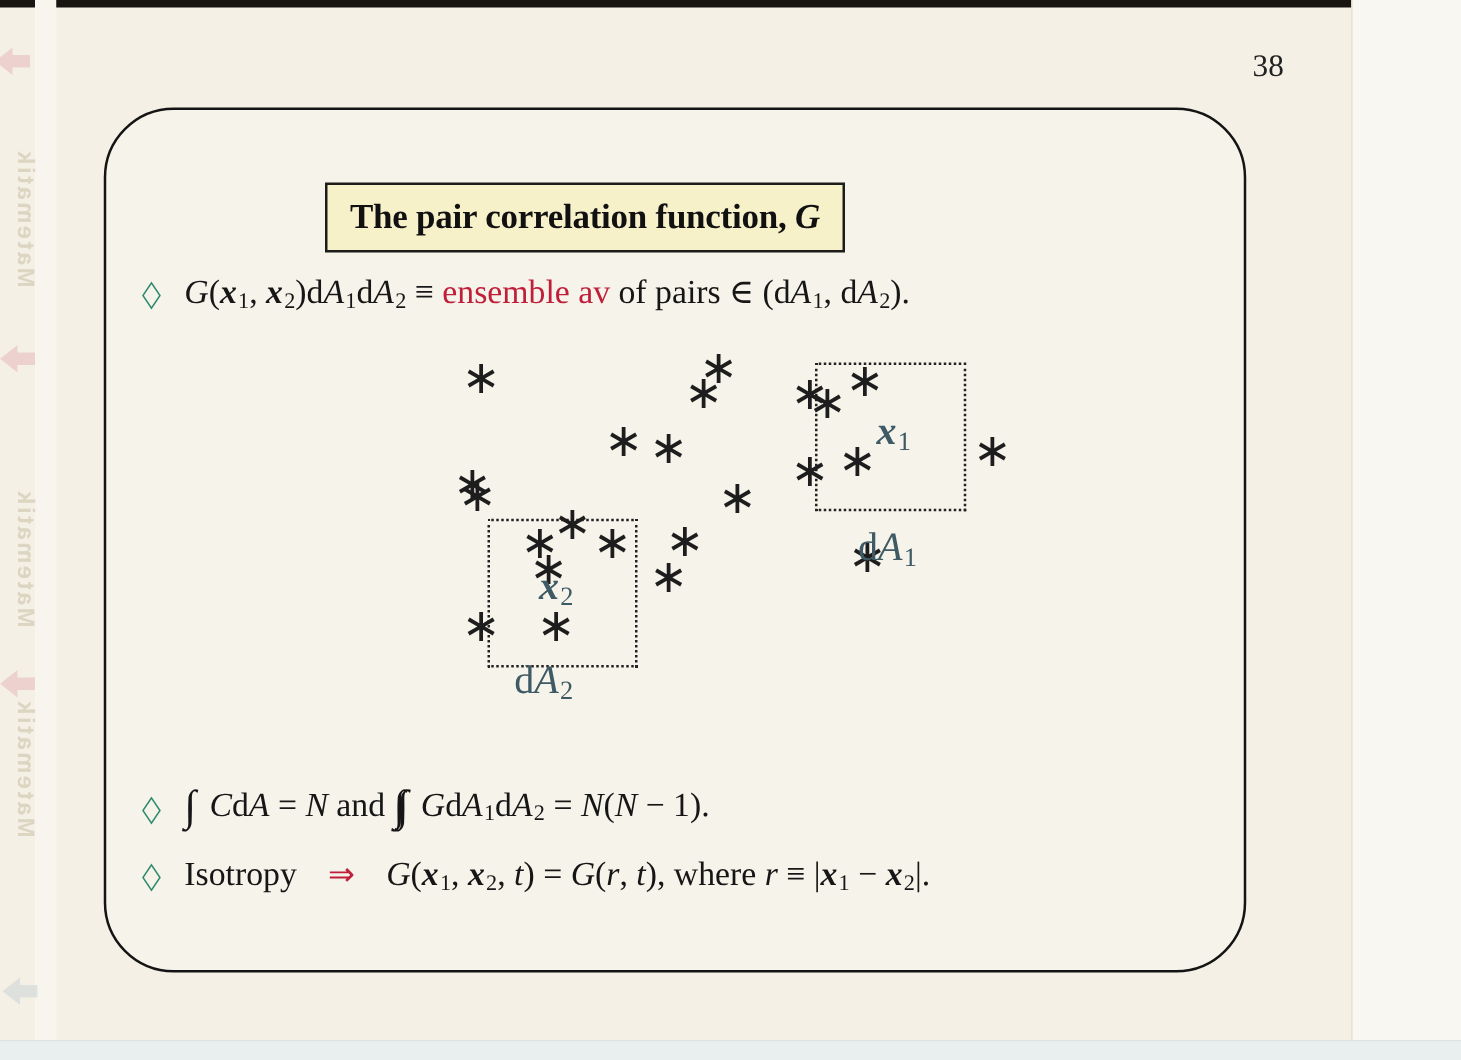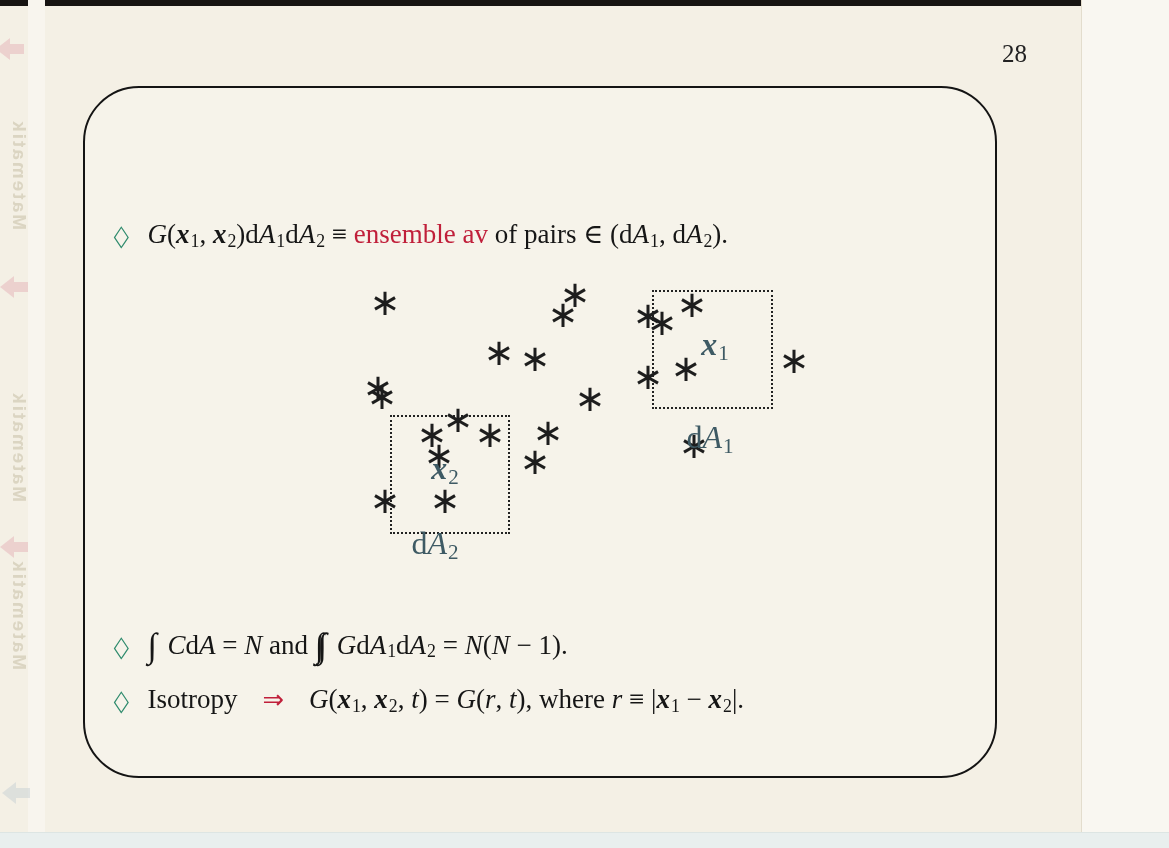--- a/index.html
+++ b/index.html
@@ -103,24 +103,27 @@
   <div class="bottom-scan-band"></div>
 
   <div class="wm-arrow" style="left:-4px;top:38px"></div>
   <div class="wm-arrow" style="left:0;top:276px"></div>
   <div class="wm-arrow" style="left:0;top:536px"></div>
   <div class="wm-arrow gray" style="left:2px;top:782px"></div>
   <div class="wm-text" style="top:120px;height:110px">Matematik</div>
   <div class="wm-text" style="top:392px;height:110px">Matematik</div>
   <div class="wm-text" style="top:560px;height:110px">Matematik</div>
 
-  <div class="page-number">28</div>
+  <div class="page-number">38</div>
 
   <div class="slide-frame">
 
+    <div class="title-box">
+      <span><span class="seg-b">The pair correlation function, </span><span class="seg-bit">G</span></span>
+    </div>
 
     <div class="bullet bullet-1">
       <span class="bullet-diamond">◇</span>
       <span><span class="seg-it">G</span><span class="seg-rm">(</span><span class="seg-bi">x</span><span class="seg-sub">1</span><span class="seg-rm">, </span><span class="seg-bi">x</span><span class="seg-sub">2</span><span class="seg-rm">)d</span><span class="seg-it">A</span><span class="seg-sub">1</span><span class="seg-rm">d</span><span class="seg-it">A</span><span class="seg-sub">2</span><span class="seg-rm"> ≡ </span><span class="seg-red">ensemble av</span><span class="seg-rm"> of pairs ∈ (d</span><span class="seg-it">A</span><span class="seg-sub">1</span><span class="seg-rm">, d</span><span class="seg-it">A</span><span class="seg-sub">2</span><span class="seg-rm">).</span></span>
     </div>
 
     <div class="star-field">
         <div class="sample-box" style="left: 567px; top: 202px; width: 117px; height: 115px;"></div>
         <div class="sample-box" style="left: 305px; top: 327px; width: 116px; height: 115px;"></div>
         <span class="star" style="left: 300px; top: 214px;">∗</span>

